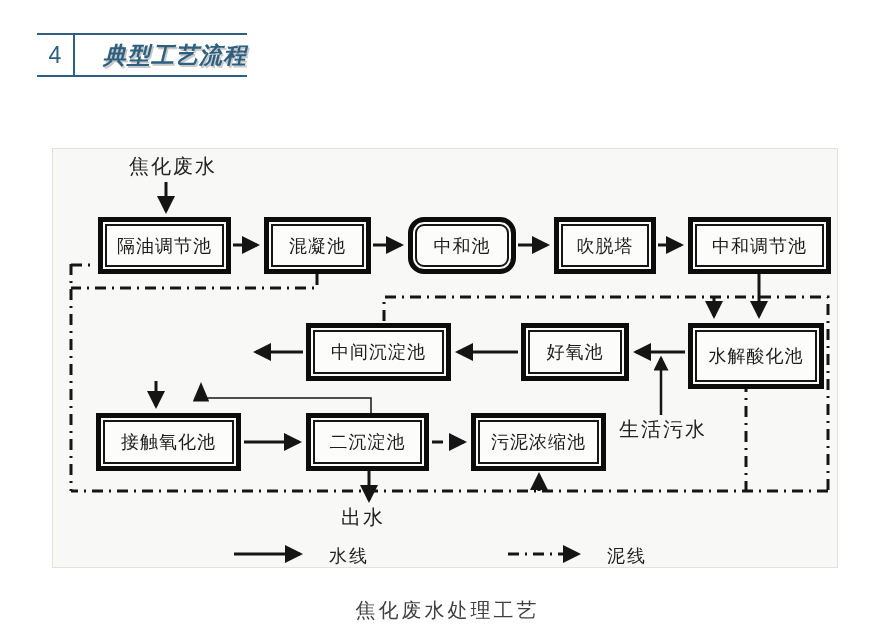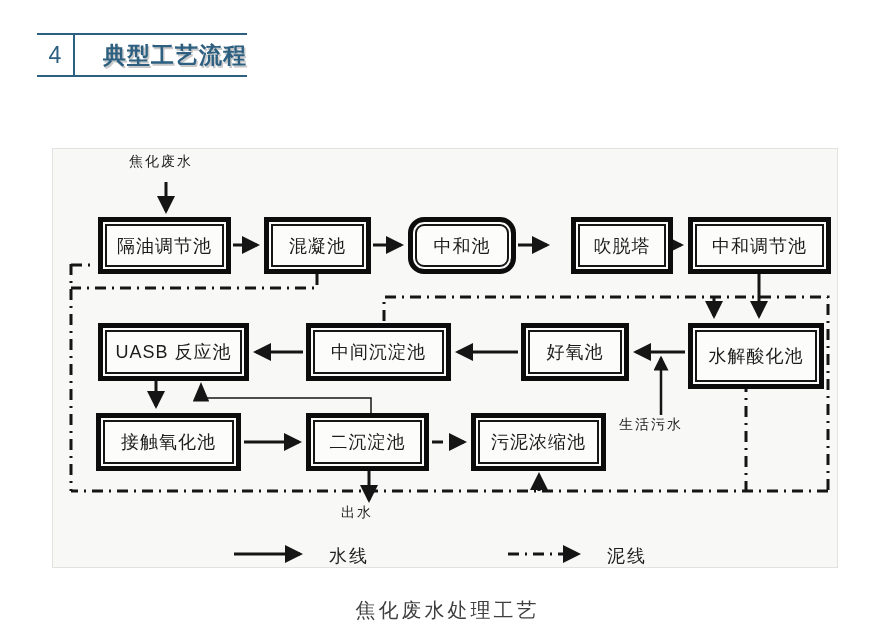--- a/index.html
+++ b/index.html
@@ -26,41 +26,42 @@
   .sec-num{
     width:42px;display:flex;align-items:center;justify-content:center;
     border-right:2px solid var(--accent);
     font-size:23px;font-weight:400;
   }
   .sec-title{
     flex:1;display:flex;align-items:center;padding-left:28px;
     font-size:23px;font-weight:bold;letter-spacing:1px;
     text-shadow:1.5px 1.5px 0 #c8c8c8;
     white-space:nowrap;
+    font-style:italic;
   }
   
   .panel{
     position:absolute;left:52px;top:148px;width:786px;height:420px;
     background:#f8f8f6;
     border:1px solid #e2e2df;
   }
   .panel svg{position:absolute;left:0;top:0;}
   
   .node{
     position:absolute;
     border:5px solid #0c0c0c;
     background:#fcfcfb;
     box-shadow:inset 0 0 0 2px #fcfcfb, inset 0 0 0 4px #161616;
     display:flex;align-items:center;justify-content:center;
     font-size:18px;color:#1c1c1c;letter-spacing:1px;
     white-space:nowrap;
   }
   
   .dlabel{
-    position:absolute;font-size:14px;color:#222;letter-spacing:2px;white-space:nowrap;
+    position:absolute;font-size:20px;color:#222;letter-spacing:2px;white-space:nowrap;
   }
   .legend-label{
     position:absolute;font-size:18px;color:#1e1e1e;letter-spacing:2px;white-space:nowrap;
   }
   
   .caption{
     position:absolute;left:0;top:597px;width:895px;
     text-align:center;
     font-size:20px;color:var(--caption);letter-spacing:3px;
   }
@@ -124,24 +125,23 @@
 
   <div class="dlabel" style="left:76px;top:4px;">焦化废水</div>
   <div class="dlabel" style="left:566px;top:267px;">生活污水</div>
   <div class="dlabel" style="left:288px;top:355px;">出水</div>
   <div class="legend-label" style="left:276px;top:395px;">水线</div>
   <div class="legend-label" style="left:554px;top:395px;">泥线</div>
 
   <div class="node" style="left:45px;top:68px;width:133px;height:57px;">隔油调节池</div>
   <div class="node" style="left:211px;top:68px;width:107px;height:57px;">混凝池</div>
   <div class="node" style="left:355px;top:68px;width:108px;height:57px;border-radius:16px;">中和池</div>
-  <div class="node" style="left:501px;top:68px;width:102px;height:57px;margin-left:17px;">吹脱塔</div>
+  <div class="node" style="left:501px;top:68px;width:102px;height:57px;">吹脱塔</div>
   <div class="node" style="left:635px;top:68px;width:143px;height:57px;">中和调节池</div>
 
-  <div class="node" style="left:45px;top:174px;width:151px;height:58px;">UASB 反应池</div>
   <div class="node" style="left:253px;top:174px;width:145px;height:58px;">中间沉淀池</div>
   <div class="node" style="left:468px;top:174px;width:108px;height:58px;">好氧池</div>
   <div class="node" style="left:635px;top:174px;width:136px;height:66px;">水解酸化池</div>
 
   <div class="node" style="left:43px;top:264px;width:145px;height:58px;">接触氧化池</div>
   <div class="node" style="left:418px;top:264px;width:135px;height:58px;">污泥浓缩池</div>
   <div class="node" style="left:253px;top:264px;width:123px;height:58px;">二沉淀池</div>
 </div>
 
 <div class="caption">焦化废水处理工艺</div>

